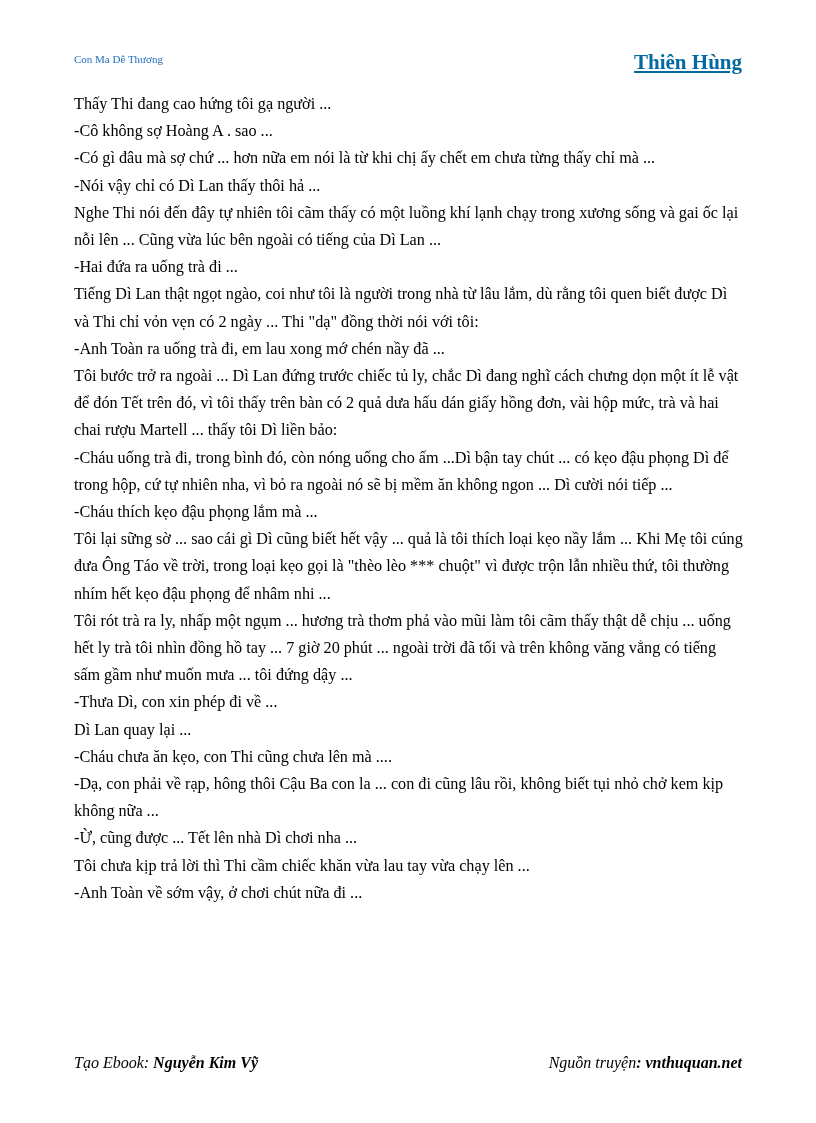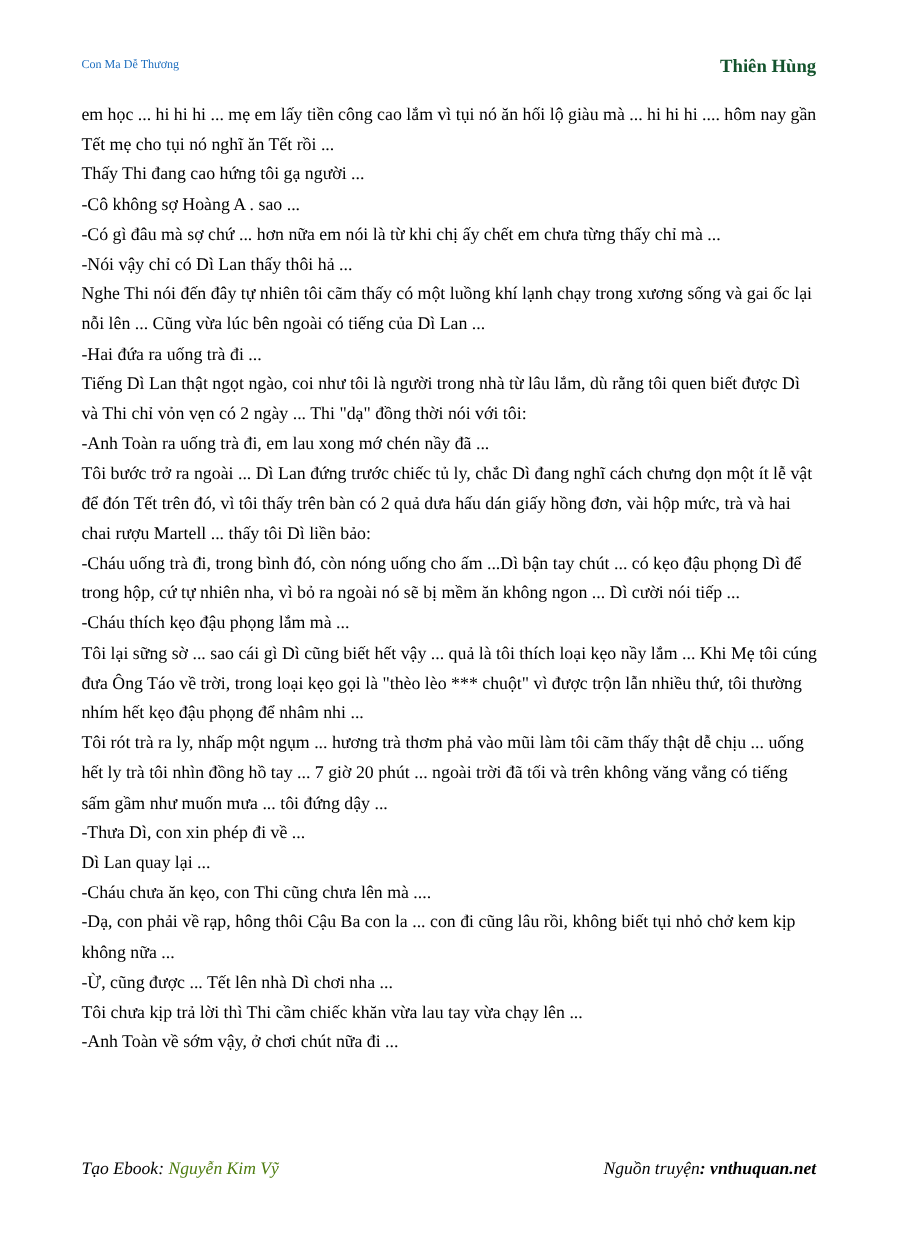--- a/index.html
+++ b/index.html
@@ -1,38 +1,37 @@
 <!DOCTYPE html>
 <html><head>
 <meta charset="utf-8">
 <style>
   html, body { margin: 0; padding: 0; background: #ffffff; }
   body { width: 816px; height: 1123px; position: relative; overflow: hidden;
          font-family: "Liberation Serif", "DejaVu Serif", serif; color: #000; }
   .header { position: absolute; left: 74px; right: 74px; top: 50px; height: 28px; }
   .header .book-title { position: absolute; left: 0; top: 3px; font-size: 11px; color: #1f6fbf; }
-  .header .author { position: absolute; right: 0; top: 0; font-size: 17px; font-weight: bold; color: #14532d; }
+  .header .author { position: absolute; right: 0; top: 0; font-size: 21px; font-weight: bold; color: #0369a1; text-decoration: underline; }
   .body-text { position: absolute; left: 74px; width: 672px; top: 91px; font-size: 16.2px; line-height: 27.2px; }
   .body-text p { margin: 0; }
   .footer { position: absolute; left: 74px; right: 74px; top: 1054px; height: 24px; font-size: 16px; font-style: italic; }
   .footer .left { position: absolute; left: 0; top: 0; }
   .footer .right { position: absolute; right: 0; top: 0; }
-  .footer .creator-name { color: #4d7c0f; font-weight: normal; }
+  .footer .creator-name { color: #000000; font-weight: bold; }
   .footer .source-site { font-weight: bold; }
 </style>
 </head>
 <body>
 
 <div class="header">
   <span class="book-title">Con Ma Dễ Thương</span>
   <span class="author">Thiên Hùng</span>
 </div>
 
 <div class="body-text">
-  <p>em học ... hi hi hi ... mẹ em lấy tiền công cao lắm vì tụi nó ăn hối lộ giàu mà ... hi hi hi .... hôm nay gần Tết mẹ cho tụi nó nghĩ ăn Tết rồi ...</p>
   <p>Thấy Thi đang cao hứng tôi gạ người ...</p>
   <p>-Cô không sợ Hoàng A . sao ...</p>
   <p>-Có gì đâu mà sợ chứ ... hơn nữa em nói là từ khi chị ấy chết em chưa từng thấy chỉ mà ...</p>
   <p>-Nói vậy chỉ có Dì Lan thấy thôi hả ...</p>
   <p>Nghe Thi nói đến đây tự nhiên tôi cãm thấy có một luồng khí lạnh chạy trong xương sống và gai ốc lại nỗi lên ... Cũng vừa lúc bên ngoài có tiếng của Dì Lan ...</p>
   <p>-Hai đứa ra uống trà đi ...</p>
   <p>Tiếng Dì Lan thật ngọt ngào, coi như tôi là người trong nhà từ lâu lắm, dù rằng tôi quen biết được Dì và Thi chỉ vỏn vẹn có 2 ngày ... Thi "dạ" đồng thời nói với tôi:</p>
   <p>-Anh Toàn ra uống trà đi, em lau xong mớ chén nầy đã ...</p>
   <p>Tôi bước trở ra ngoài ... Dì Lan đứng trước chiếc tủ ly, chắc Dì đang nghĩ cách chưng dọn một ít lễ vật để đón Tết trên đó, vì tôi thấy trên bàn có 2 quả dưa hấu dán giấy hồng đơn, vài hộp mức, trà và hai chai rượu Martell ... thấy tôi Dì liền bảo:</p>
   <p>-Cháu uống trà đi, trong bình đó, còn nóng uống cho ấm ...Dì bận tay chút ... có kẹo đậu phọng Dì để trong hộp, cứ tự nhiên nha, vì bỏ ra ngoài nó sẽ bị mềm ăn không ngon ... Dì cười nói tiếp ...</p>

